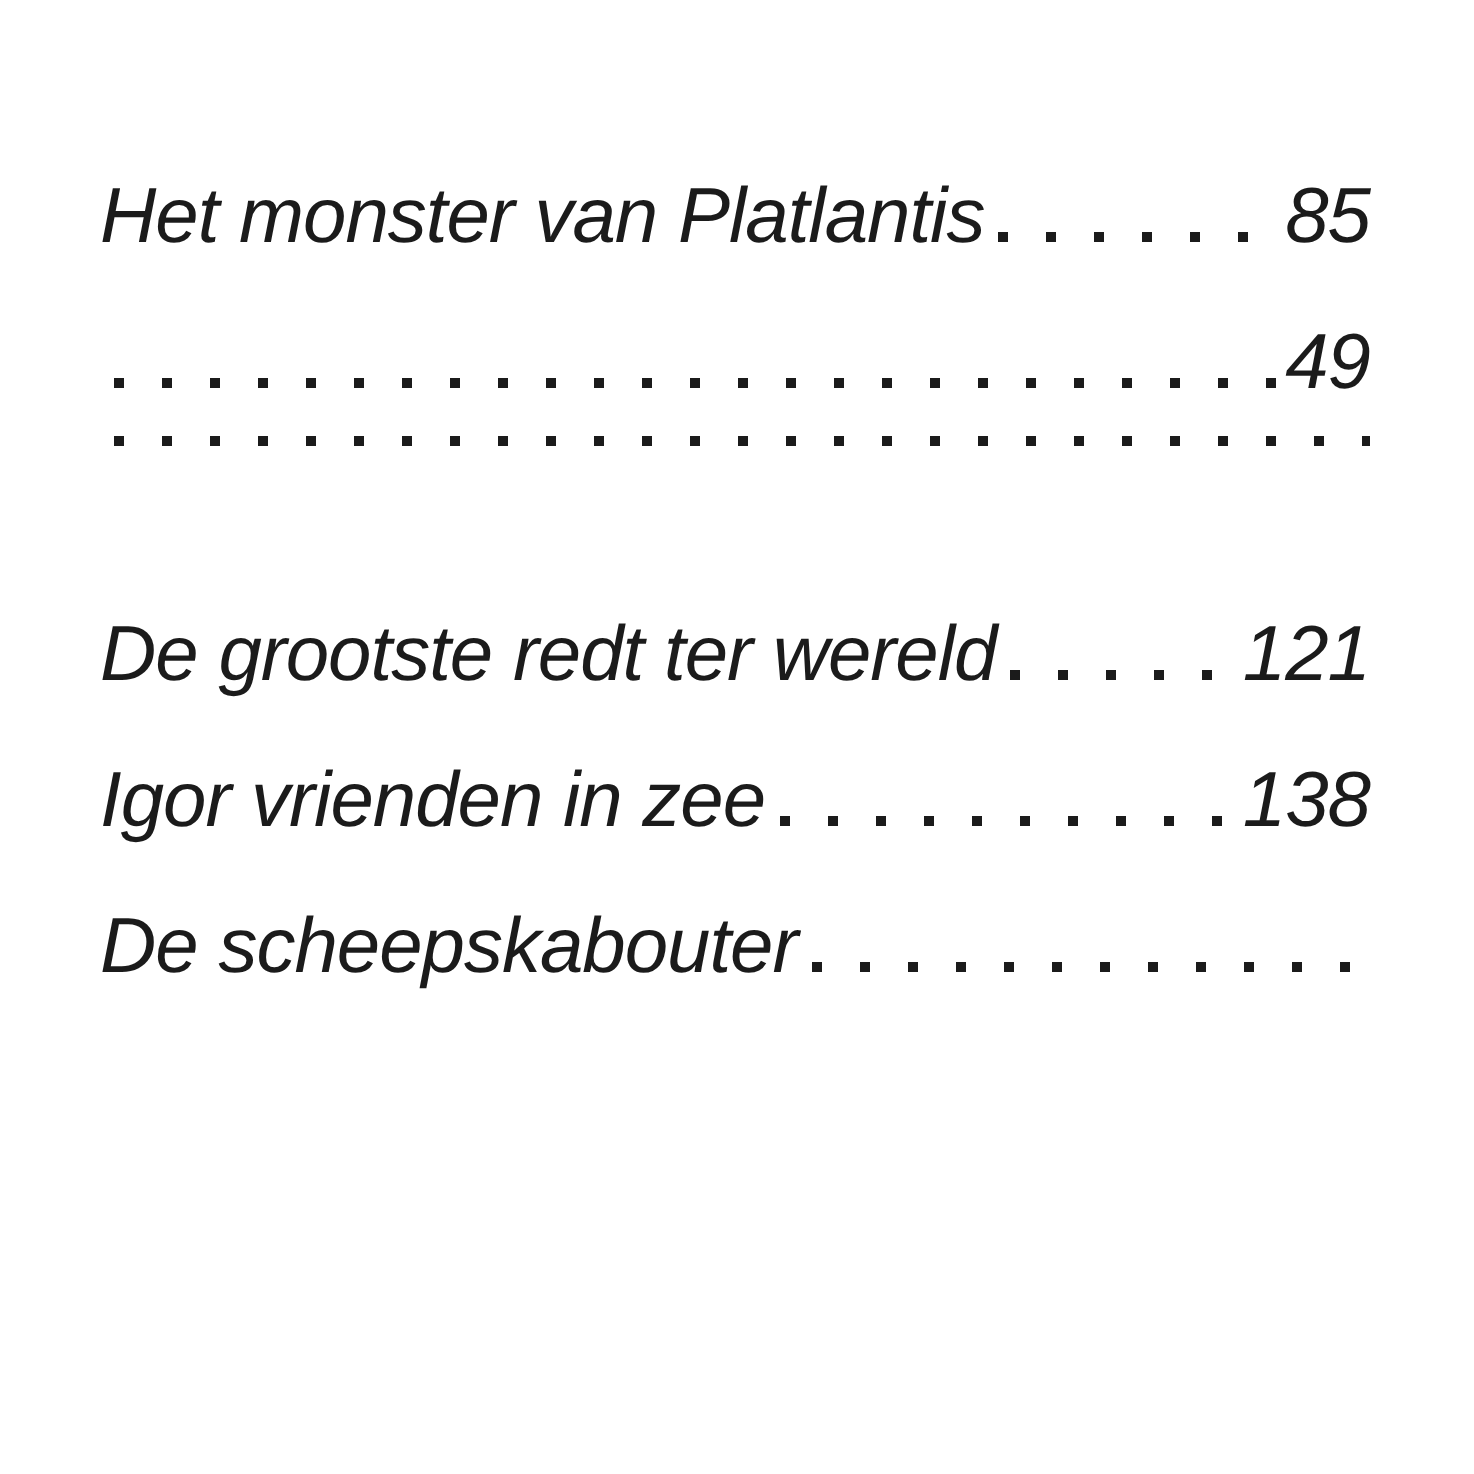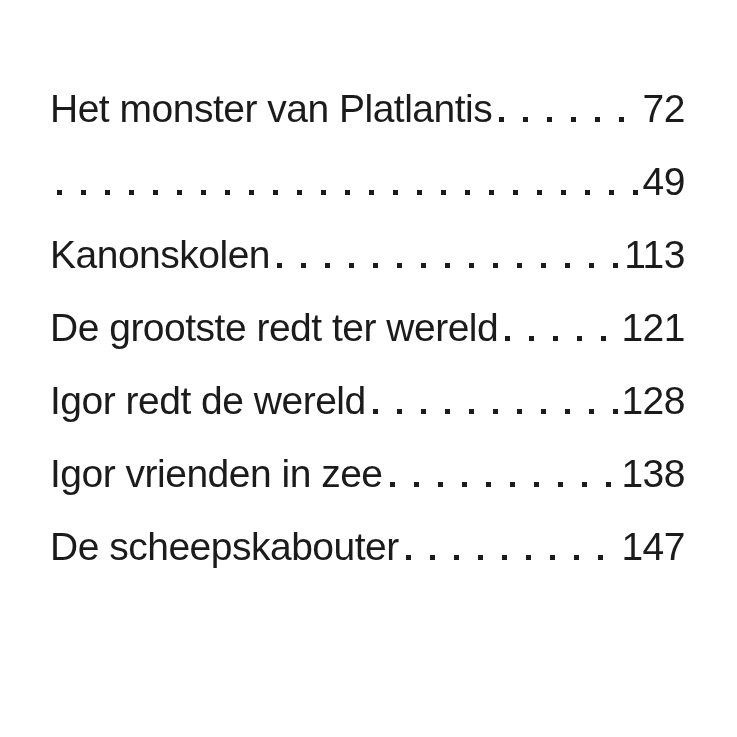--- a/index.html
+++ b/index.html
@@ -21,20 +21,21 @@
   .toc-list {
     display: block;
   }
   .row {
     display: flex;
     align-items: baseline;
     height: 73px;
     font-size: 39px;
     line-height: 73px;
     white-space: nowrap;
+    font-style: italic;
   }
   .title {
     flex: 0 0 auto;
     letter-spacing: -0.5px;
   }
   .leader {
     flex: 1 1 auto;
     min-width: 0;
     height: 5px;
     margin-left: 7px;
@@ -52,45 +53,37 @@
   }
 </style>
 </head>
 <body>
 
 <div class="page">
   <div class="toc-list">
       <div class="row">
     <span class="title">Het monster van Platlantis</span>
     <span class="leader"></span>
-    <span class="num">72</span>
+    <span class="num">85</span>
   </div>
       <div class="row">
     <span class="leader"></span>
     <span class="num">49</span>
   </div>
       <div class="row">
-    <span class="title">Kanonskolen</span>
     <span class="leader"></span>
-    <span class="num">113</span>
   </div>
       <div class="row">
     <span class="title">De grootste redt ter wereld</span>
     <span class="leader"></span>
     <span class="num">121</span>
-  </div>
-      <div class="row">
-    <span class="title">Igor redt de wereld</span>
-    <span class="leader"></span>
-    <span class="num">128</span>
   </div>
       <div class="row">
     <span class="title">Igor vrienden in zee</span>
     <span class="leader"></span>
     <span class="num">138</span>
   </div>
       <div class="row">
     <span class="title">De scheepskabouter</span>
     <span class="leader"></span>
-    <span class="num">147</span>
   </div>
     </div>
 </div>
 
 </body></html>

